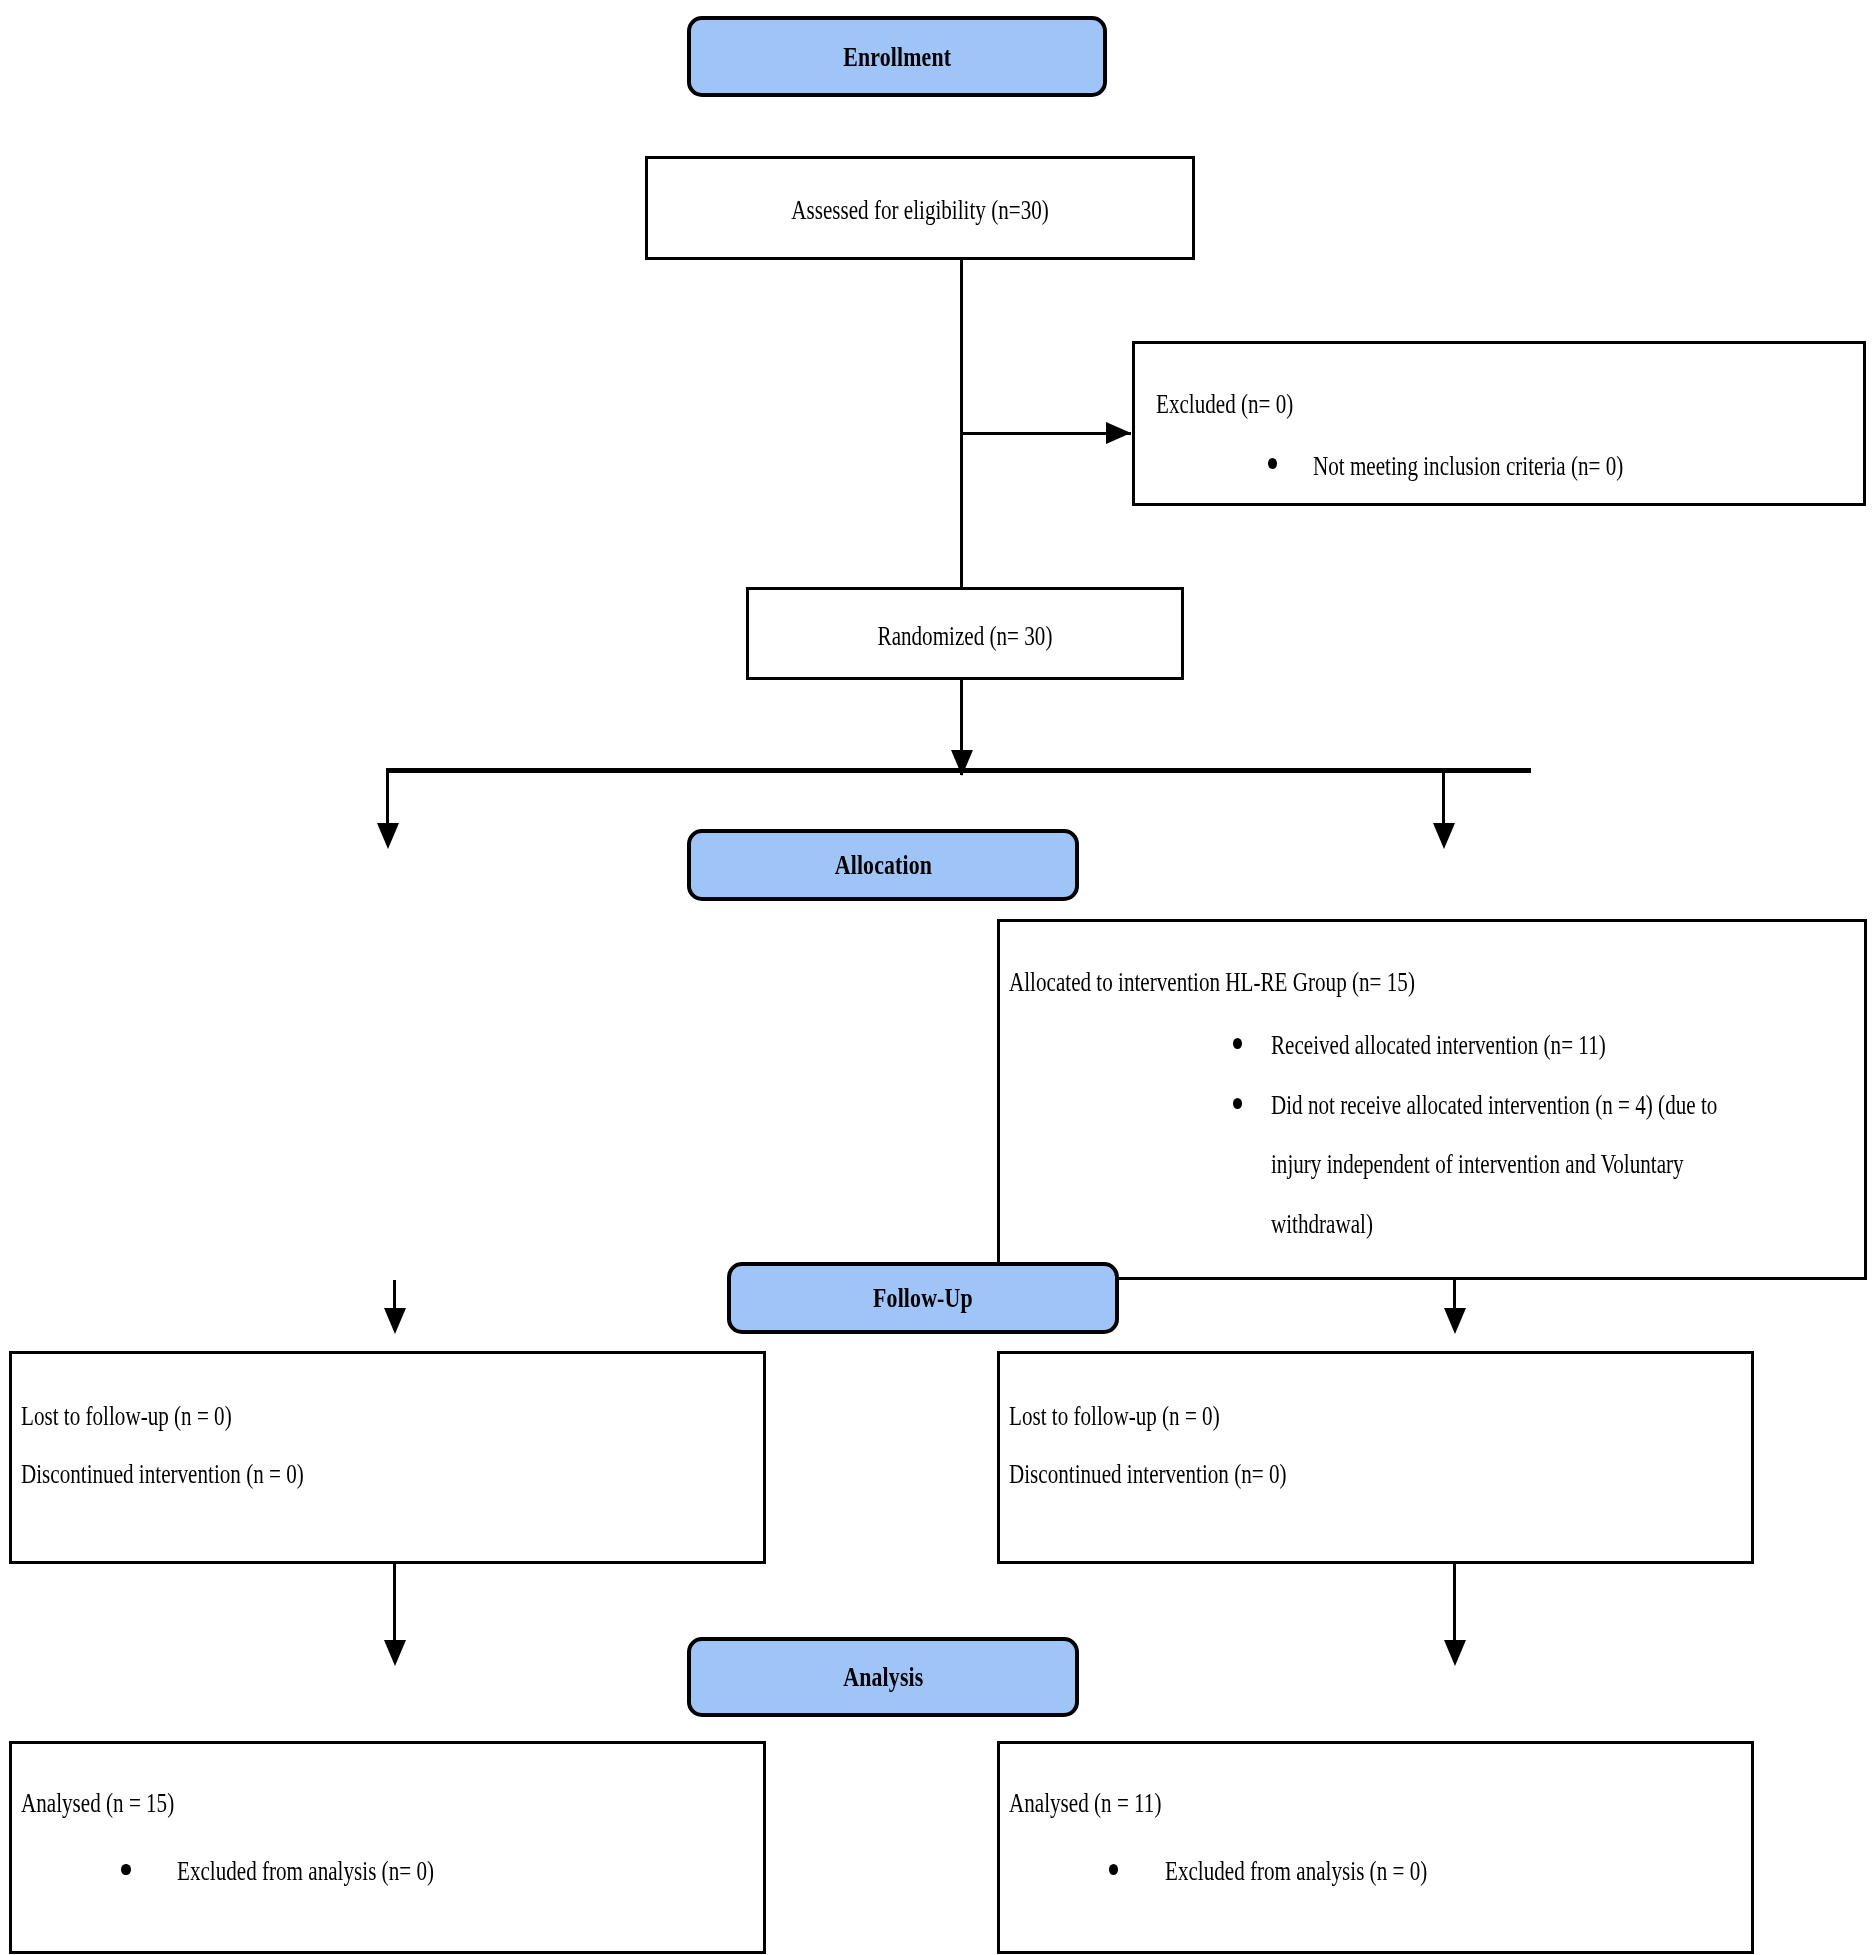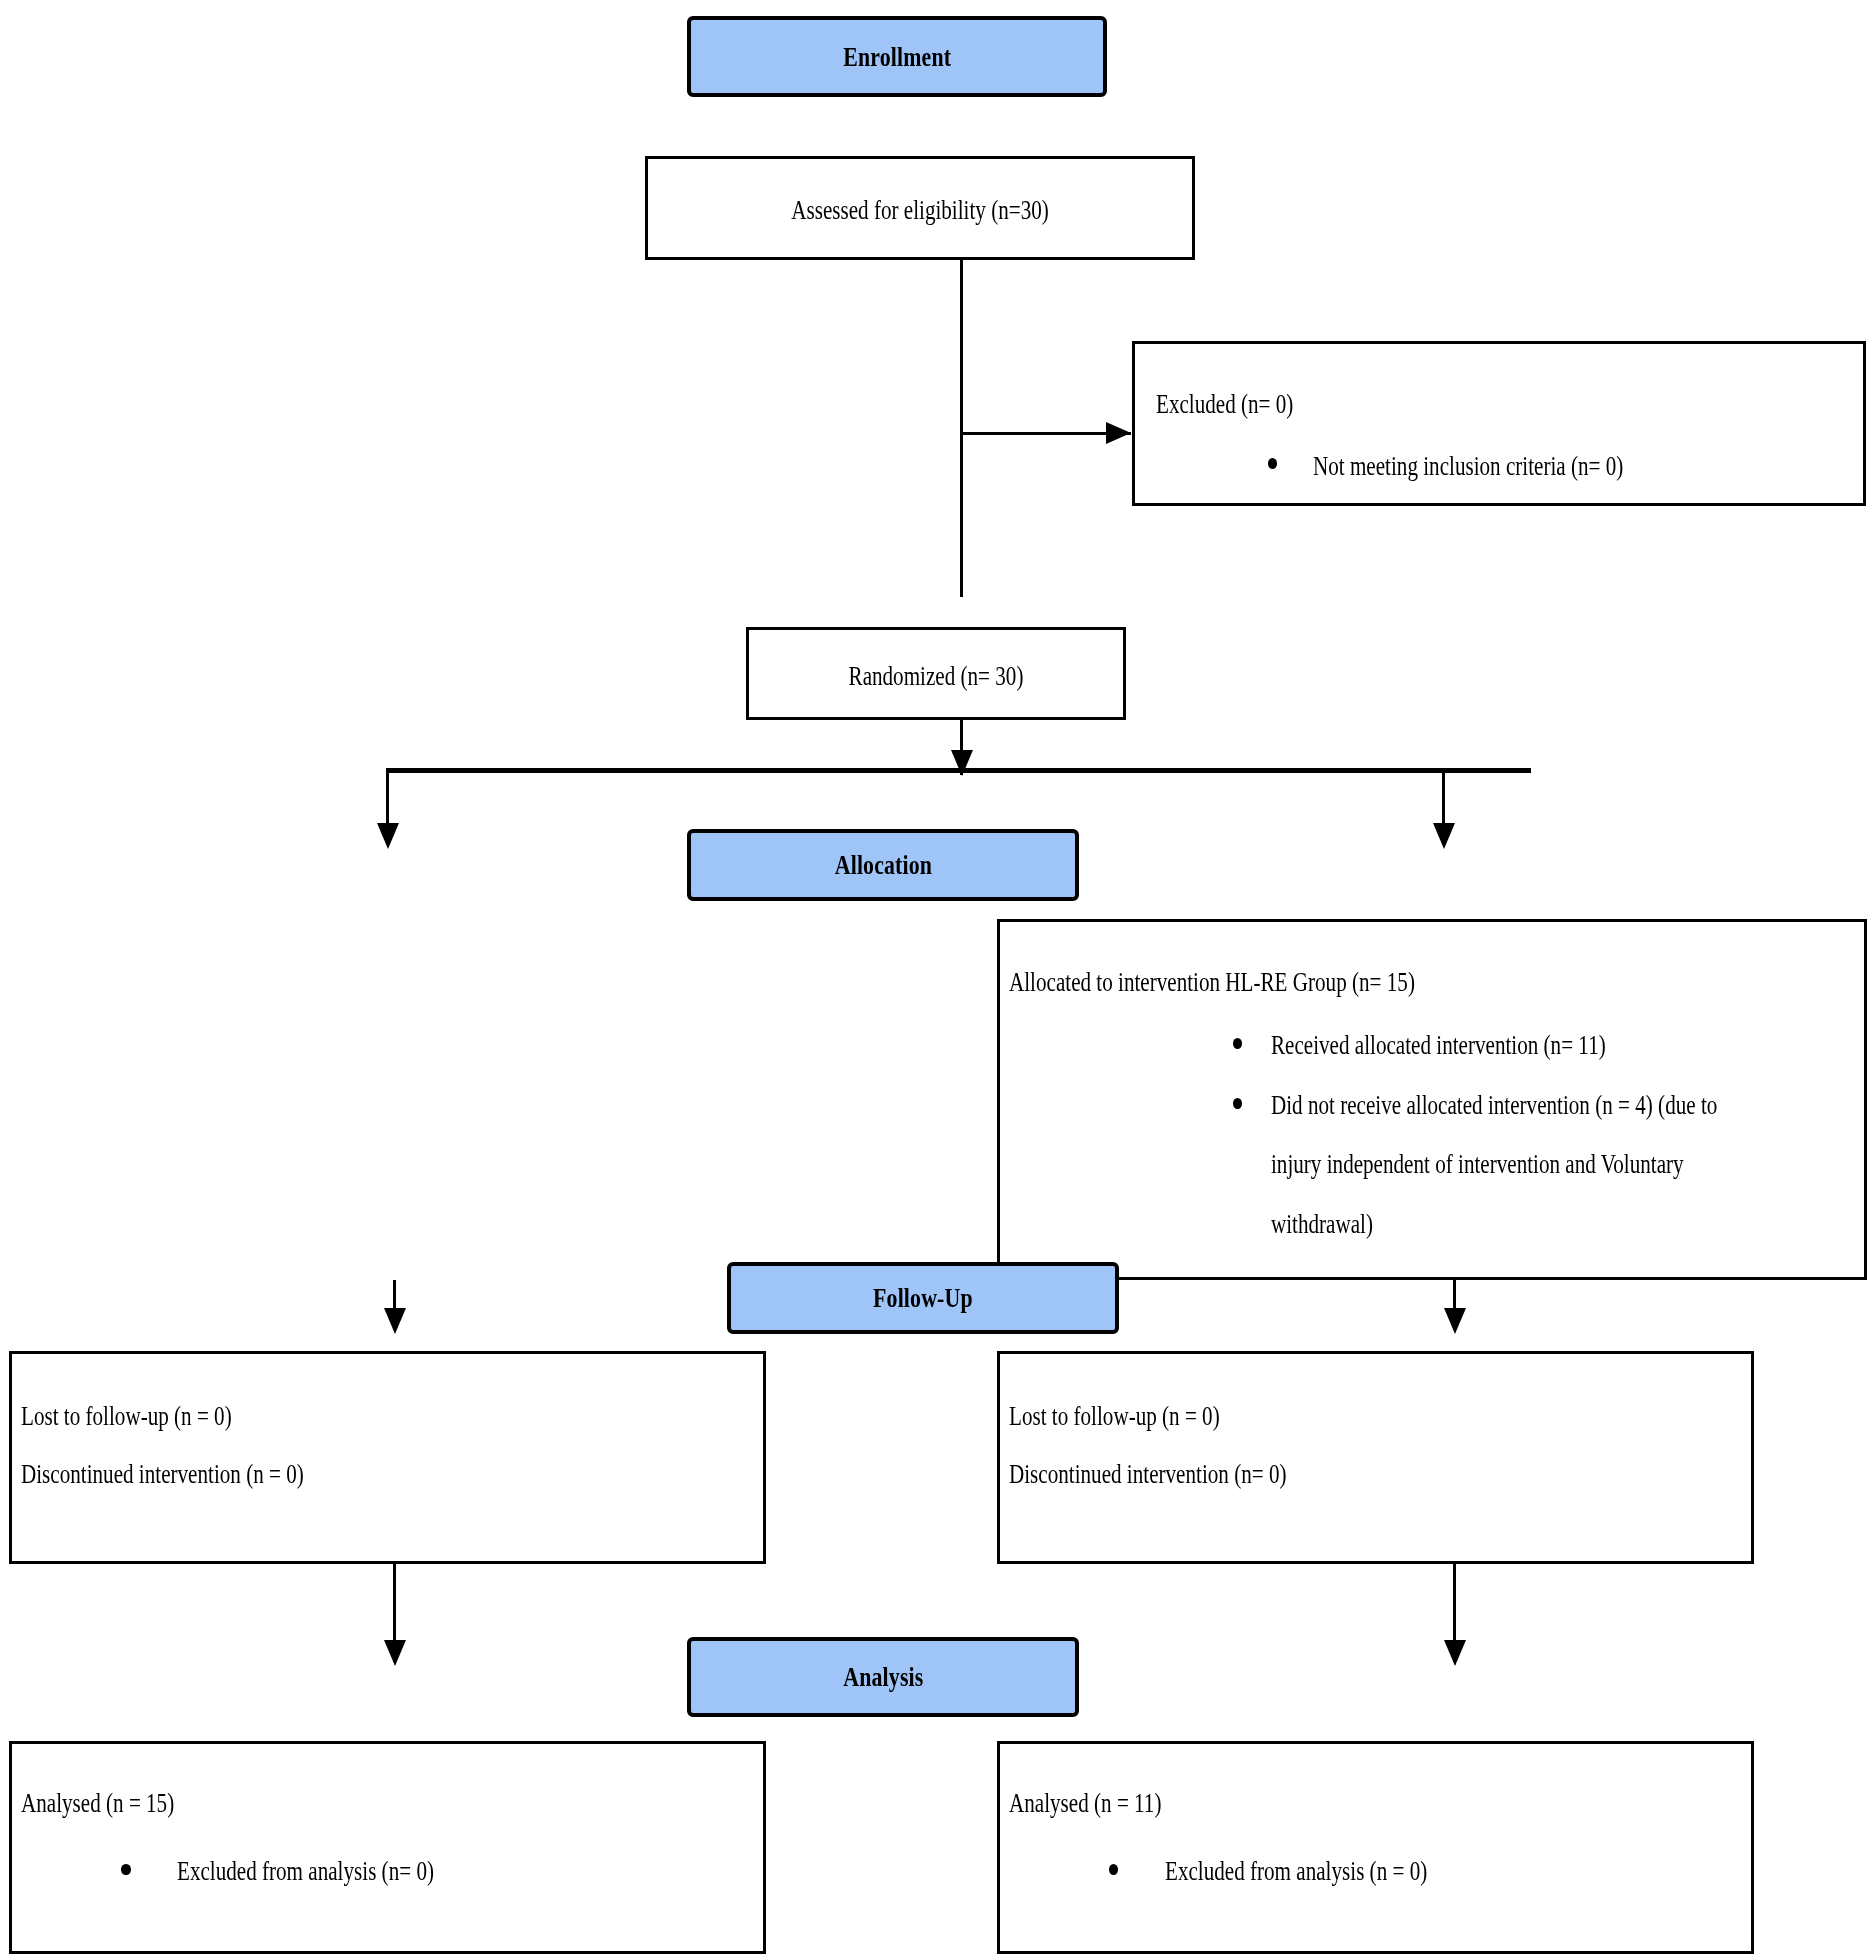--- a/index.html
+++ b/index.html
@@ -17,21 +17,21 @@
     height: 1955px;
     background: #ffffff;
     overflow: hidden;
   }
 
   
   .stage-badge {
     position: absolute;
     background: #9FC5F8;
     border: 4.7px solid #000000;
-    border-radius: 6px;
+    border-radius: 15px;
     display: flex;
     align-items: center;
     justify-content: center;
     box-sizing: border-box;
     z-index: 5;
   }
   .stage-badge .label {
     font-weight: bold;
     font-size: 28px;
     line-height: 1;
@@ -127,21 +127,21 @@
 
   <div class="hline" style="left:960px; top:432px; width:171px;"></div>
   <div class="arrow-right" style="left:1106px; top:422px;"></div>
 
   <div class="node-box thick" style="left:1132px; top:341px; width:734px; height:165px;">
     <div class="tline" style="left:20.5px; top:47px;">Excluded (n= 0)</div>
     <span class="bullet-dot" style="left:133px; top:114px;"></span>
     <div class="tline" style="left:178px; top:109px;">Not meeting inclusion criteria (n= 0)</div>
   </div>
 
-  <div class="node-box thick" style="left:746px; top:587px; width:380px; height:93px;margin-top:40px;">
+  <div class="node-box thick" style="left:746px; top:587px; width:438px; height:93px;">
     <div class="tline ctr" style="top:33px;">Randomized (n= 30)</div>
   </div>
 
   <div class="vline" style="left:960px; top:680px; height:95px;"></div>
   <div class="arrow-down" style="left:951px; top:750px;"></div>
 
   <div class="hline thick" style="left:386px; top:768px; width:1145px;"></div>
 
   <div class="vline" style="left:386px; top:768px; height:77px;"></div>
   <div class="arrow-down" style="left:377px; top:823px;"></div>

